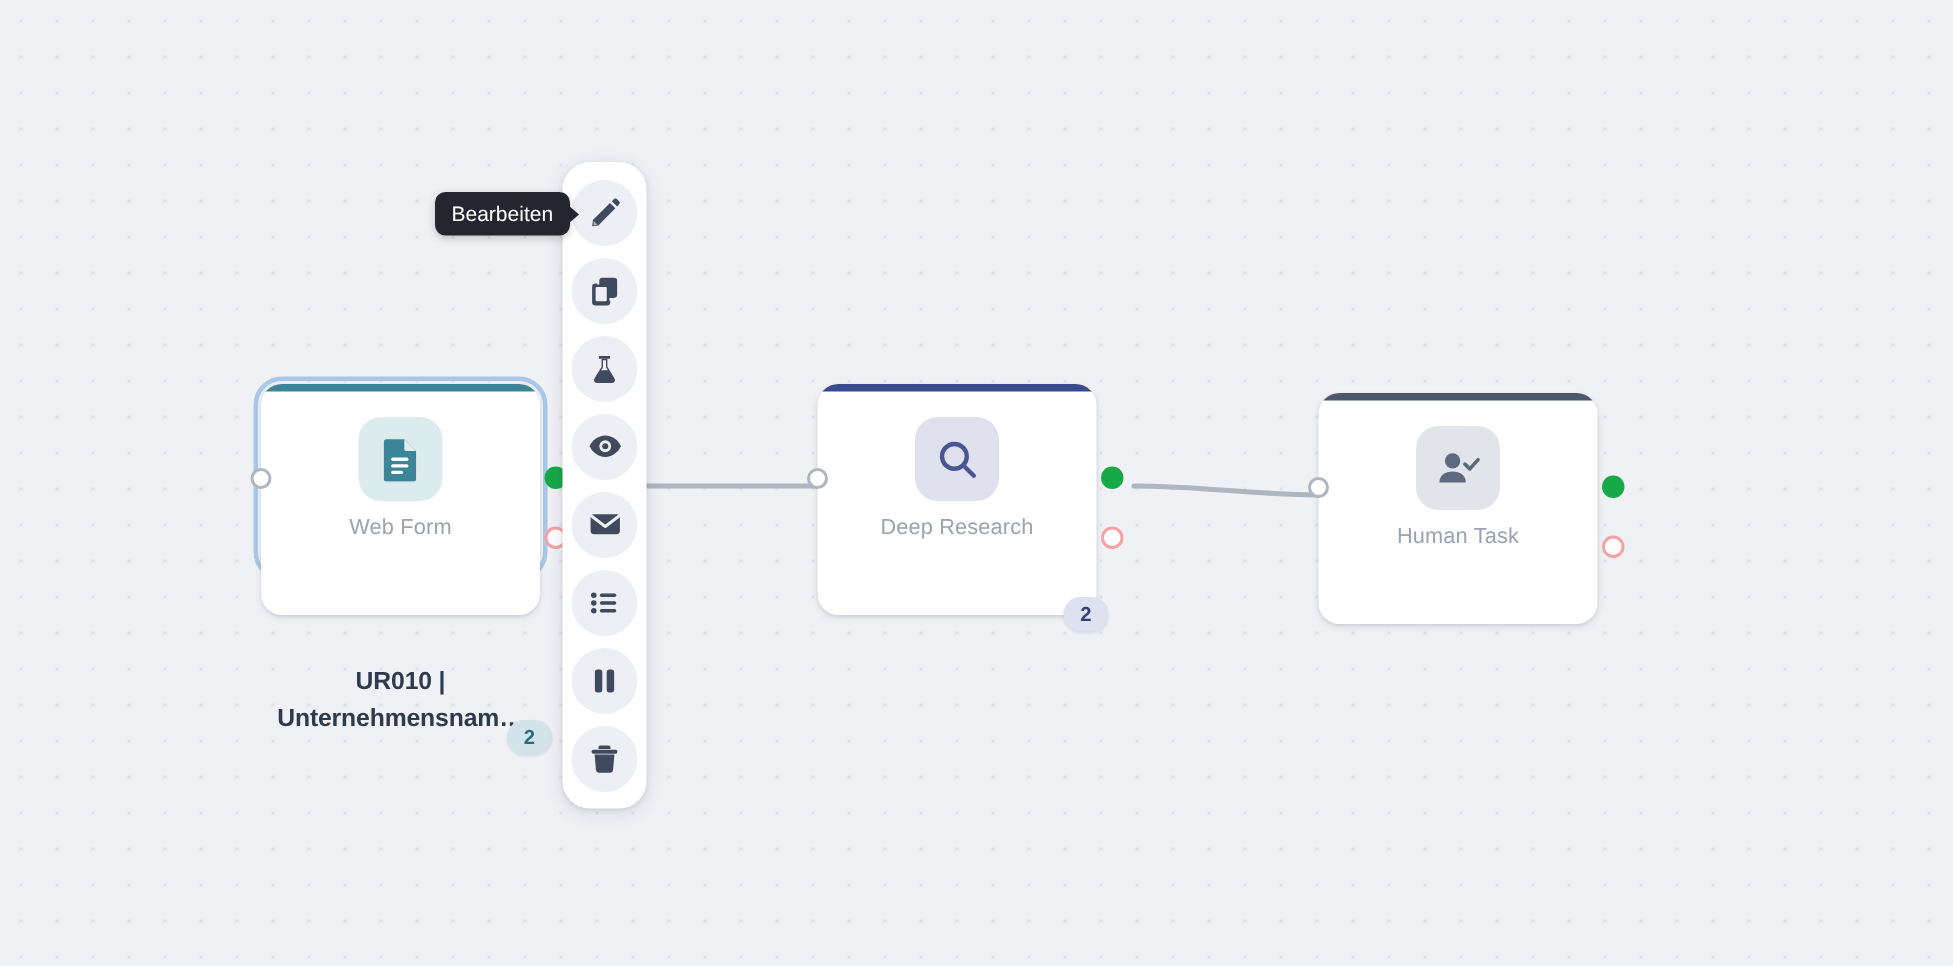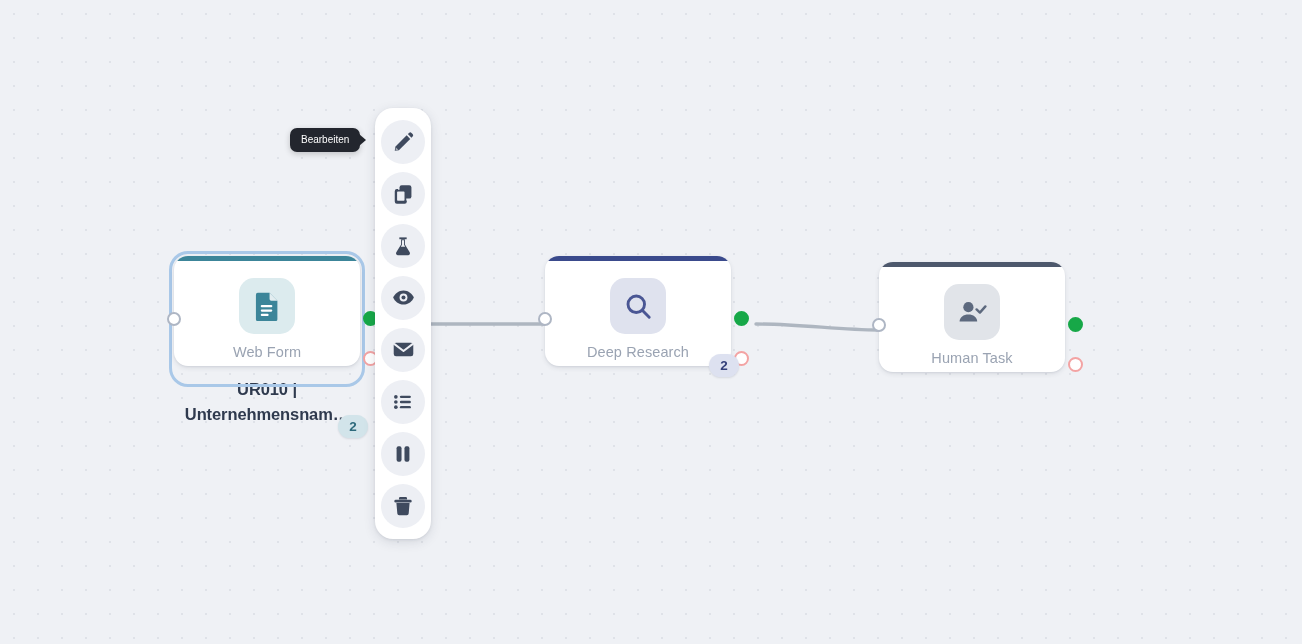--- a/index.html
+++ b/index.html
@@ -36,21 +36,21 @@
   }
 
   
   .node {
     position: absolute;
     width: 186px;
   }
   .node-card {
     position: relative;
     width: 186px;
-    height: 110px;
+    height: 154px;
     background: #ffffff;
     border-radius: 14px;
     box-shadow: 0 2px 5px rgba(35,45,70,.10), 0 1px 2px rgba(35,45,70,.07);
     overflow: hidden;
     box-sizing: border-box;
   }
   .node-card::before {
     content: "";
     position: absolute;
     left: 0; right: 0; top: 0;
@@ -105,21 +105,21 @@
     font-size: 13.5px;
     font-weight: 700;
     display: flex;
     align-items: center;
     justify-content: center;
     box-shadow: 0 1px 2px rgba(35,45,70,.12);
     z-index: 4;
   }
 
   .node-label {
-    margin-top: 11px;
+    margin-top: 32px;
     text-align: center;
     font-size: 16.5px;
     font-weight: 700;
     color: #2f3a4e;
     line-height: 1.5;
     letter-spacing: -.1px;
   }
 
   
   .port {
@@ -180,21 +180,21 @@
   }
   .tb-btn svg { display: block; }
 
   
   #tooltip {
     position: absolute;
     left: 290px;
     top: 128px;
     background: #23262e;
     color: #ffffff;
-    font-size: 10px;
+    font-size: 14px;
     padding: 6px 11px 7px 11px;
     border-radius: 7px;
     white-space: nowrap;
     z-index: 25;
     box-shadow: 0 2px 6px rgba(0,0,0,.2);
   }
   #tooltip::after {
     content: "";
     position: absolute;
     right: -6px;

